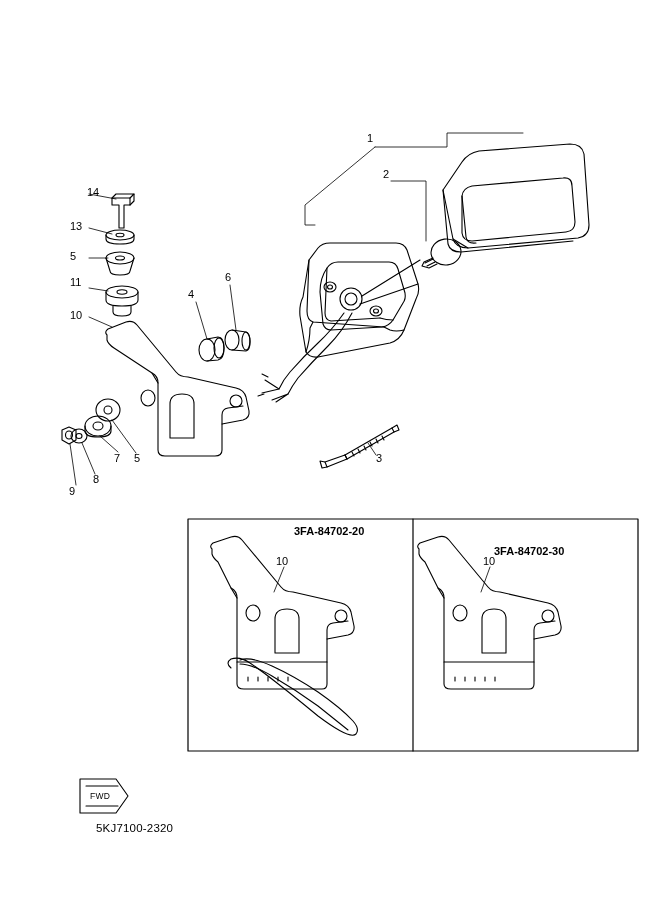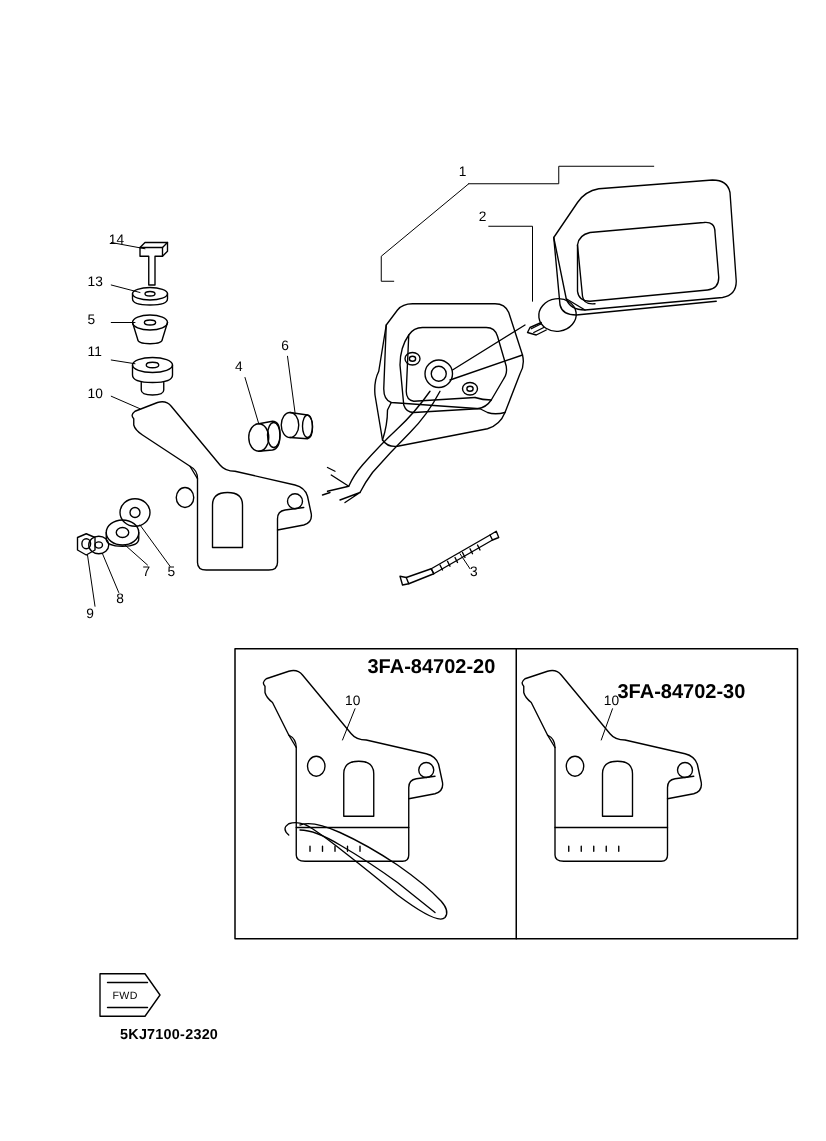--- a/index.html
+++ b/index.html
@@ -31,28 +31,28 @@
     position: absolute;
     font-size: 11px;
     font-family: "Liberation Sans", sans-serif;
     color: #000;
     white-space: nowrap;
     line-height: 1;
   }
   .code {
     position: absolute;
     font-size: 11.5px;
-    font-weight: bold;
+    font-weight: normal;
     letter-spacing: 0.2px;
     white-space: nowrap;
     padding-left: 44px;
   }
   .partno {
     position: absolute;
-    font-size: 16px;
+    font-size: 11px;
     font-weight: bold;
     white-space: nowrap;
   }
   .fwd-text {
     position: absolute;
     font-size: 8.5px;
     font-weight: normal;
     color: #000;
     letter-spacing: 0.3px;
   }

